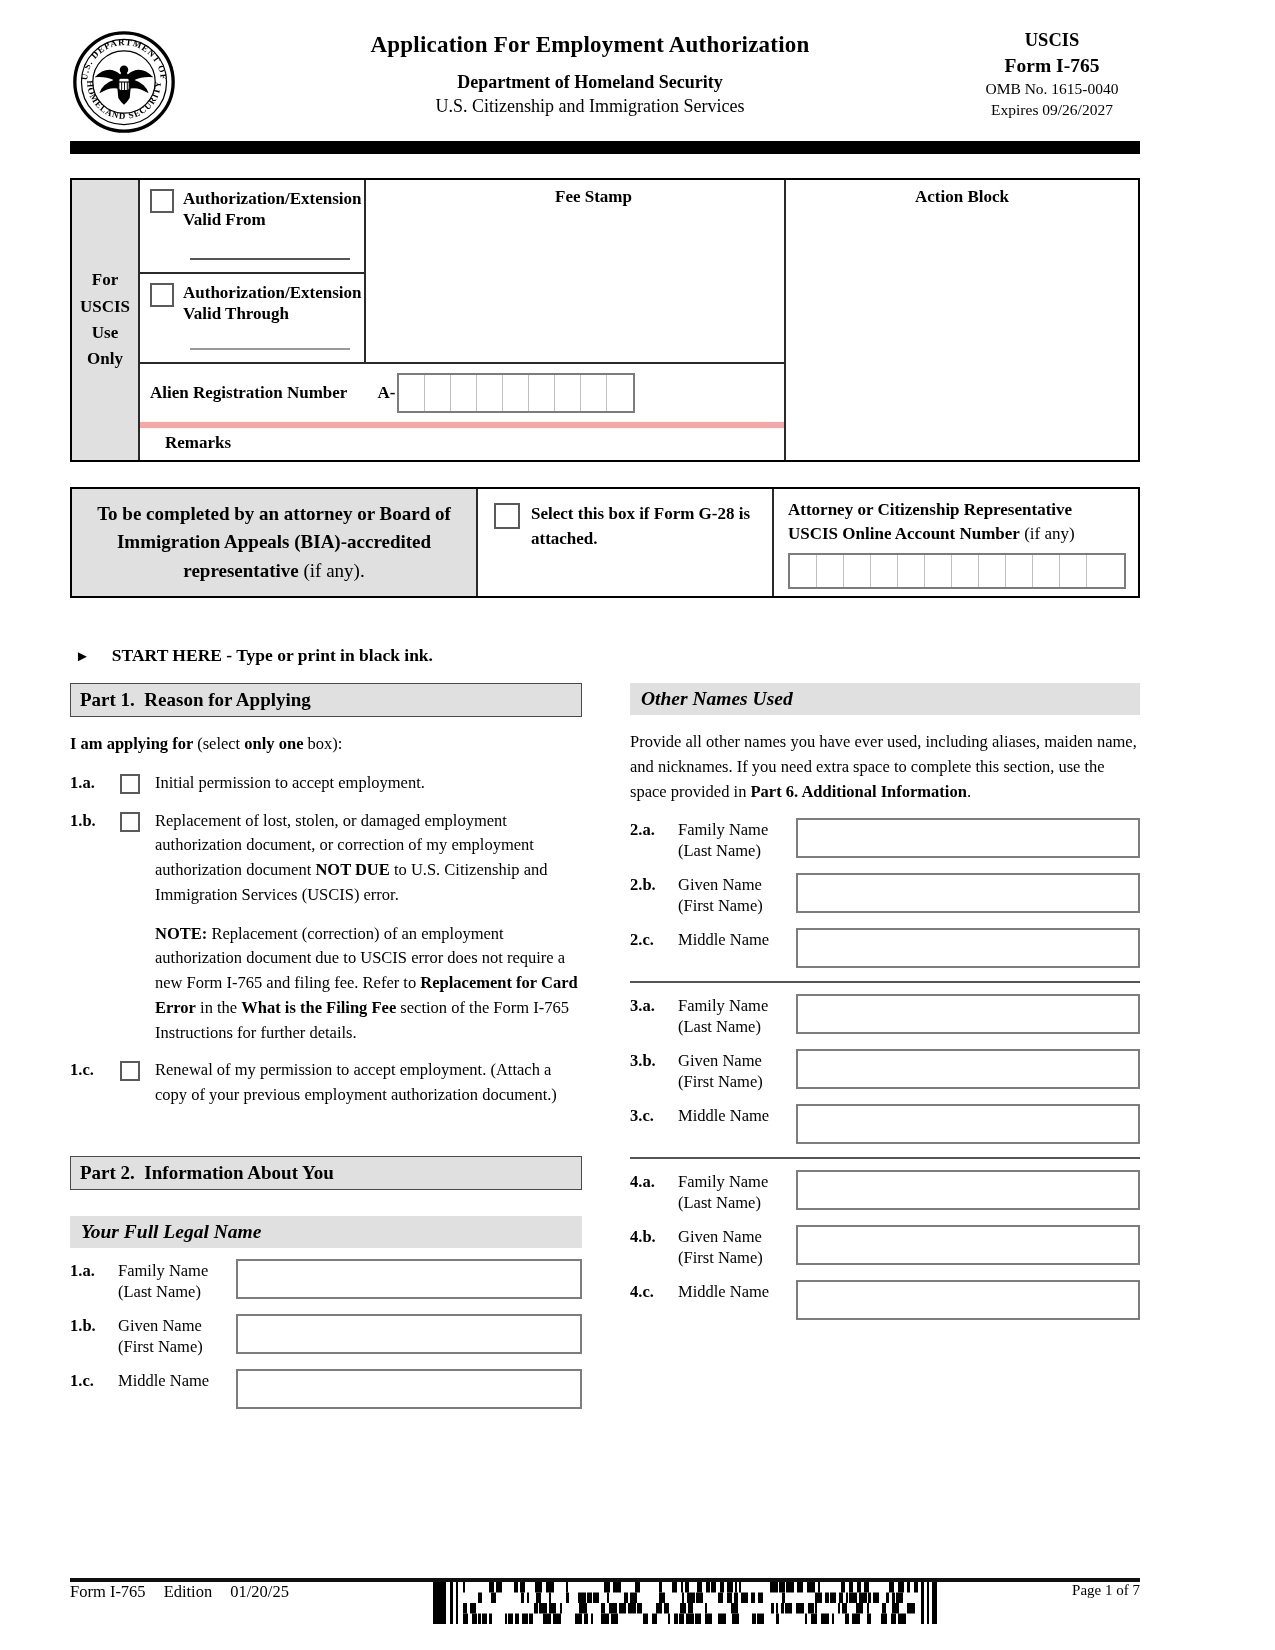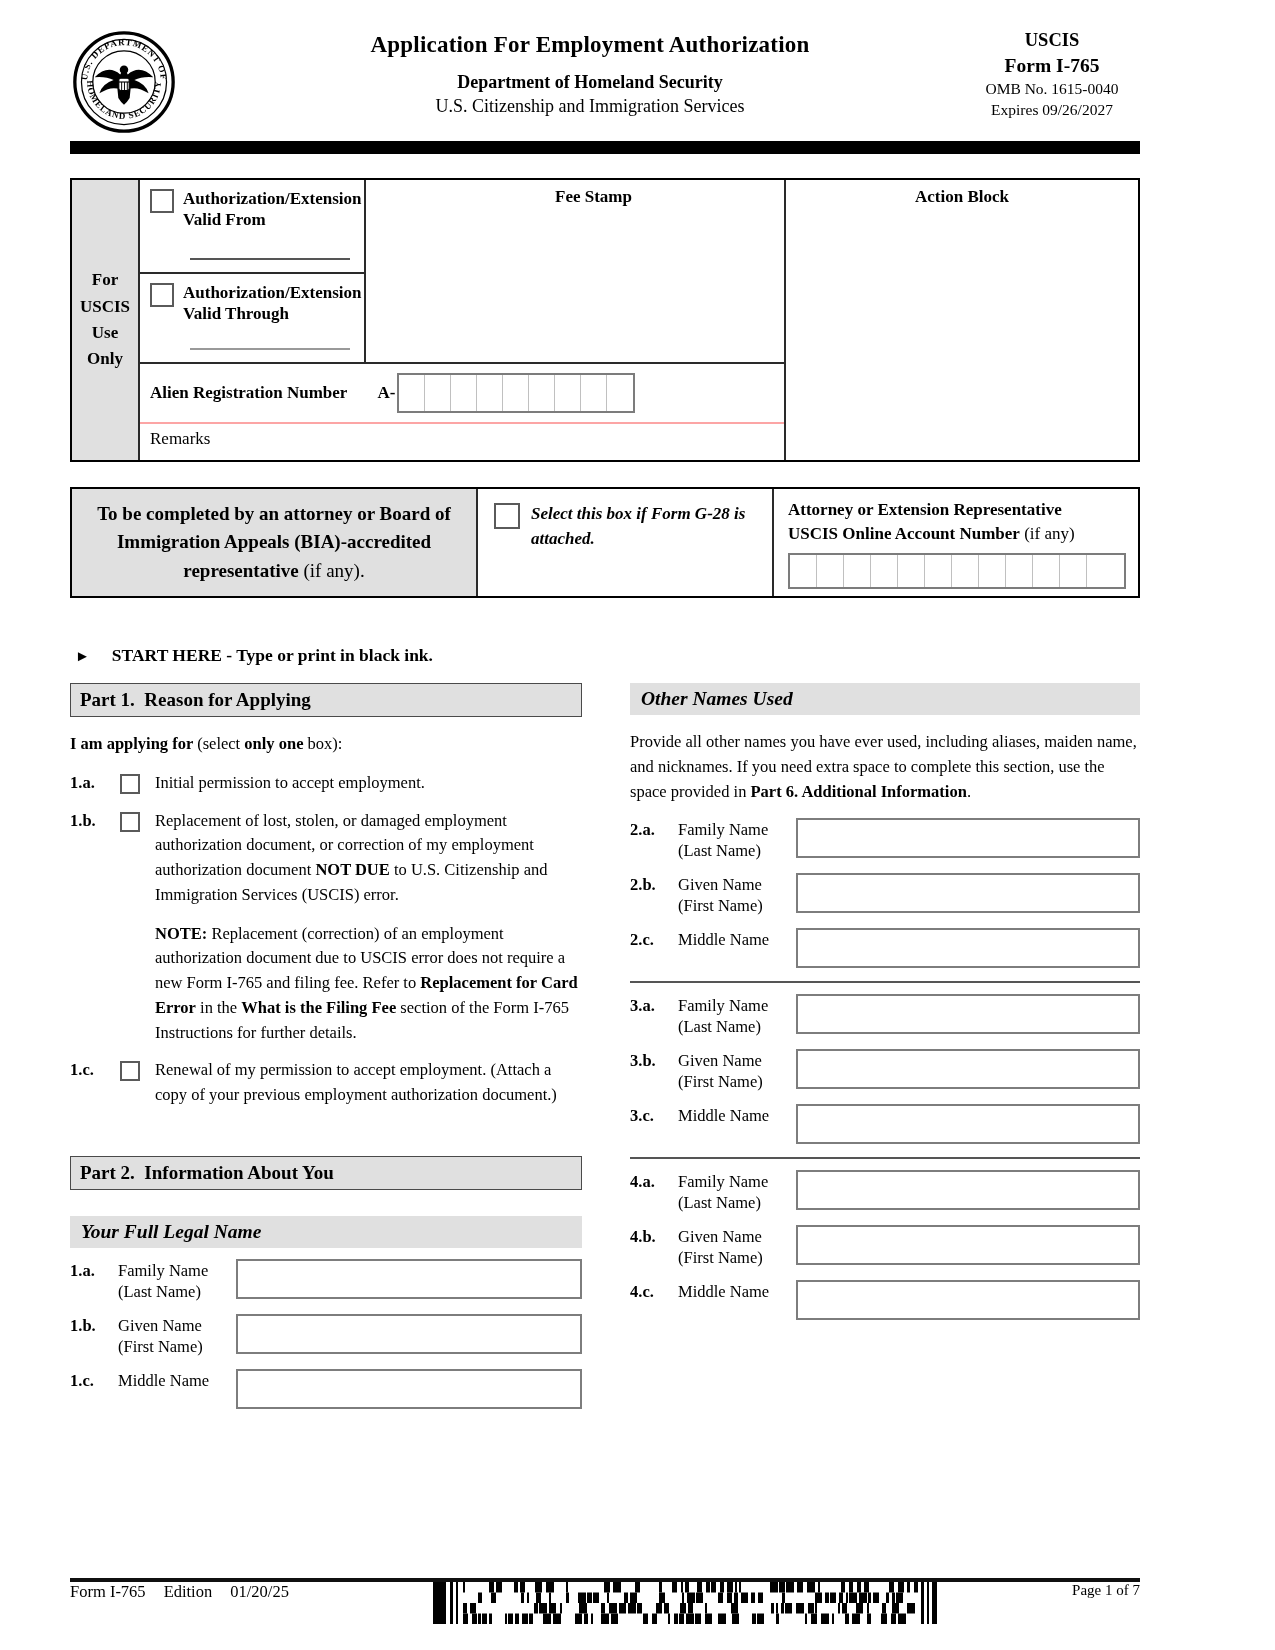--- a/index.html
+++ b/index.html
@@ -44,35 +44,35 @@
   .write-line { margin:auto 0 6px 40px; width:160px; border-bottom:2px solid #555; }
   .write-line.gray { border-bottom-color:#999; }
   .cell-feestamp { grid-column:3; grid-row:1/3; border-left:2px solid #2a2a2a;
     text-align:center; font-weight:700; padding-top:7px;padding-left:37px; }
   .cell-action { grid-column:4; grid-row:1/5; border-left:2px solid #2a2a2a;
     text-align:center; font-weight:700; padding-top:7px; }
   .cell-anumber { grid-column:2/4; grid-row:3; border-top:2px solid #2a2a2a;
     display:flex; align-items:center; padding:0 10px; }
   .anum-label { font-weight:700; }
   .a-prefix { font-weight:700; margin-left:30px; margin-right:2px; }
-  .cell-remarks { grid-column:2/4; grid-row:4; border-top:2px solid #fca5a5;
-    font-weight:400; padding:5px 10px; }
+  .cell-remarks { grid-column:2/4; grid-row:4; border-top:6px solid #fca5a5;
+    font-weight:700; padding:5px 25px; }
   .comb { display:flex; border:2px solid #7c7c7c; background:#fff; }
   .comb > div { width:26px; height:36px; border-right:1px solid #c0c0c0; box-sizing:border-box; }
   .comb > div:last-child { border-right:none; }
   .comb.acct > div { width:27px; height:32px; }
 
   
   .attorney-box { position:absolute; top:487px; left:70px; width:1070px; height:111px;
     border:2px solid #000; display:flex; box-sizing:border-box; }
   .att-left { width:406px; background:#e0e0e0; border-right:2px solid #2a2a2a;
     display:flex; align-items:center; justify-content:center; text-align:center;
     padding:6px 16px; font-size:19px; line-height:1.5; box-sizing:border-box; }
   .att-mid { width:296px; border-right:2px solid #2a2a2a; padding:13px 12px 0 16px;
-    display:flex; gap:11px; box-sizing:border-box;font-style:italic; }
+    display:flex; gap:11px; box-sizing:border-box; }
   .att-mid .chk { width:22px; height:22px; }
   .att-g28 { font-weight:700; font-size:17px; line-height:1.45; }
   .att-right { flex:1; padding:9px 12px 0 14px; box-sizing:border-box; font-size:17px; line-height:1.4; }
   .acct-grid { margin-top:7px; }
 
   
   .start-here { position:absolute; top:645px; left:75px; font-weight:700; font-size:17.5px; }
   .start-arrow { margin-right:22px; font-size:15px; }
 
   
@@ -196,21 +196,21 @@
 
   <div class="attorney-box">
     <div class="att-left">
       <div><span class="sg-b">To be completed by an attorney or Board of Immigration Appeals (BIA)-accredited representative</span><span class="sg-r"> (if any).</span></div>
     </div>
     <div class="att-mid">
       <div class="chk"></div>
       <div class="att-g28">Select this box if Form G-28 is attached.</div>
     </div>
     <div class="att-right">
-      <div class="sg-b">Attorney or Extension Representative</div>
+      <div class="sg-b">Attorney or Citizenship Representative</div>
       <div><span class="sg-b">USCIS Online Account Number</span><span class="sg-r"> (if any)</span></div>
       <div class="comb acct acct-grid">
           <div></div>
           <div></div>
           <div></div>
           <div></div>
           <div></div>
           <div></div>
           <div></div>
           <div></div>

